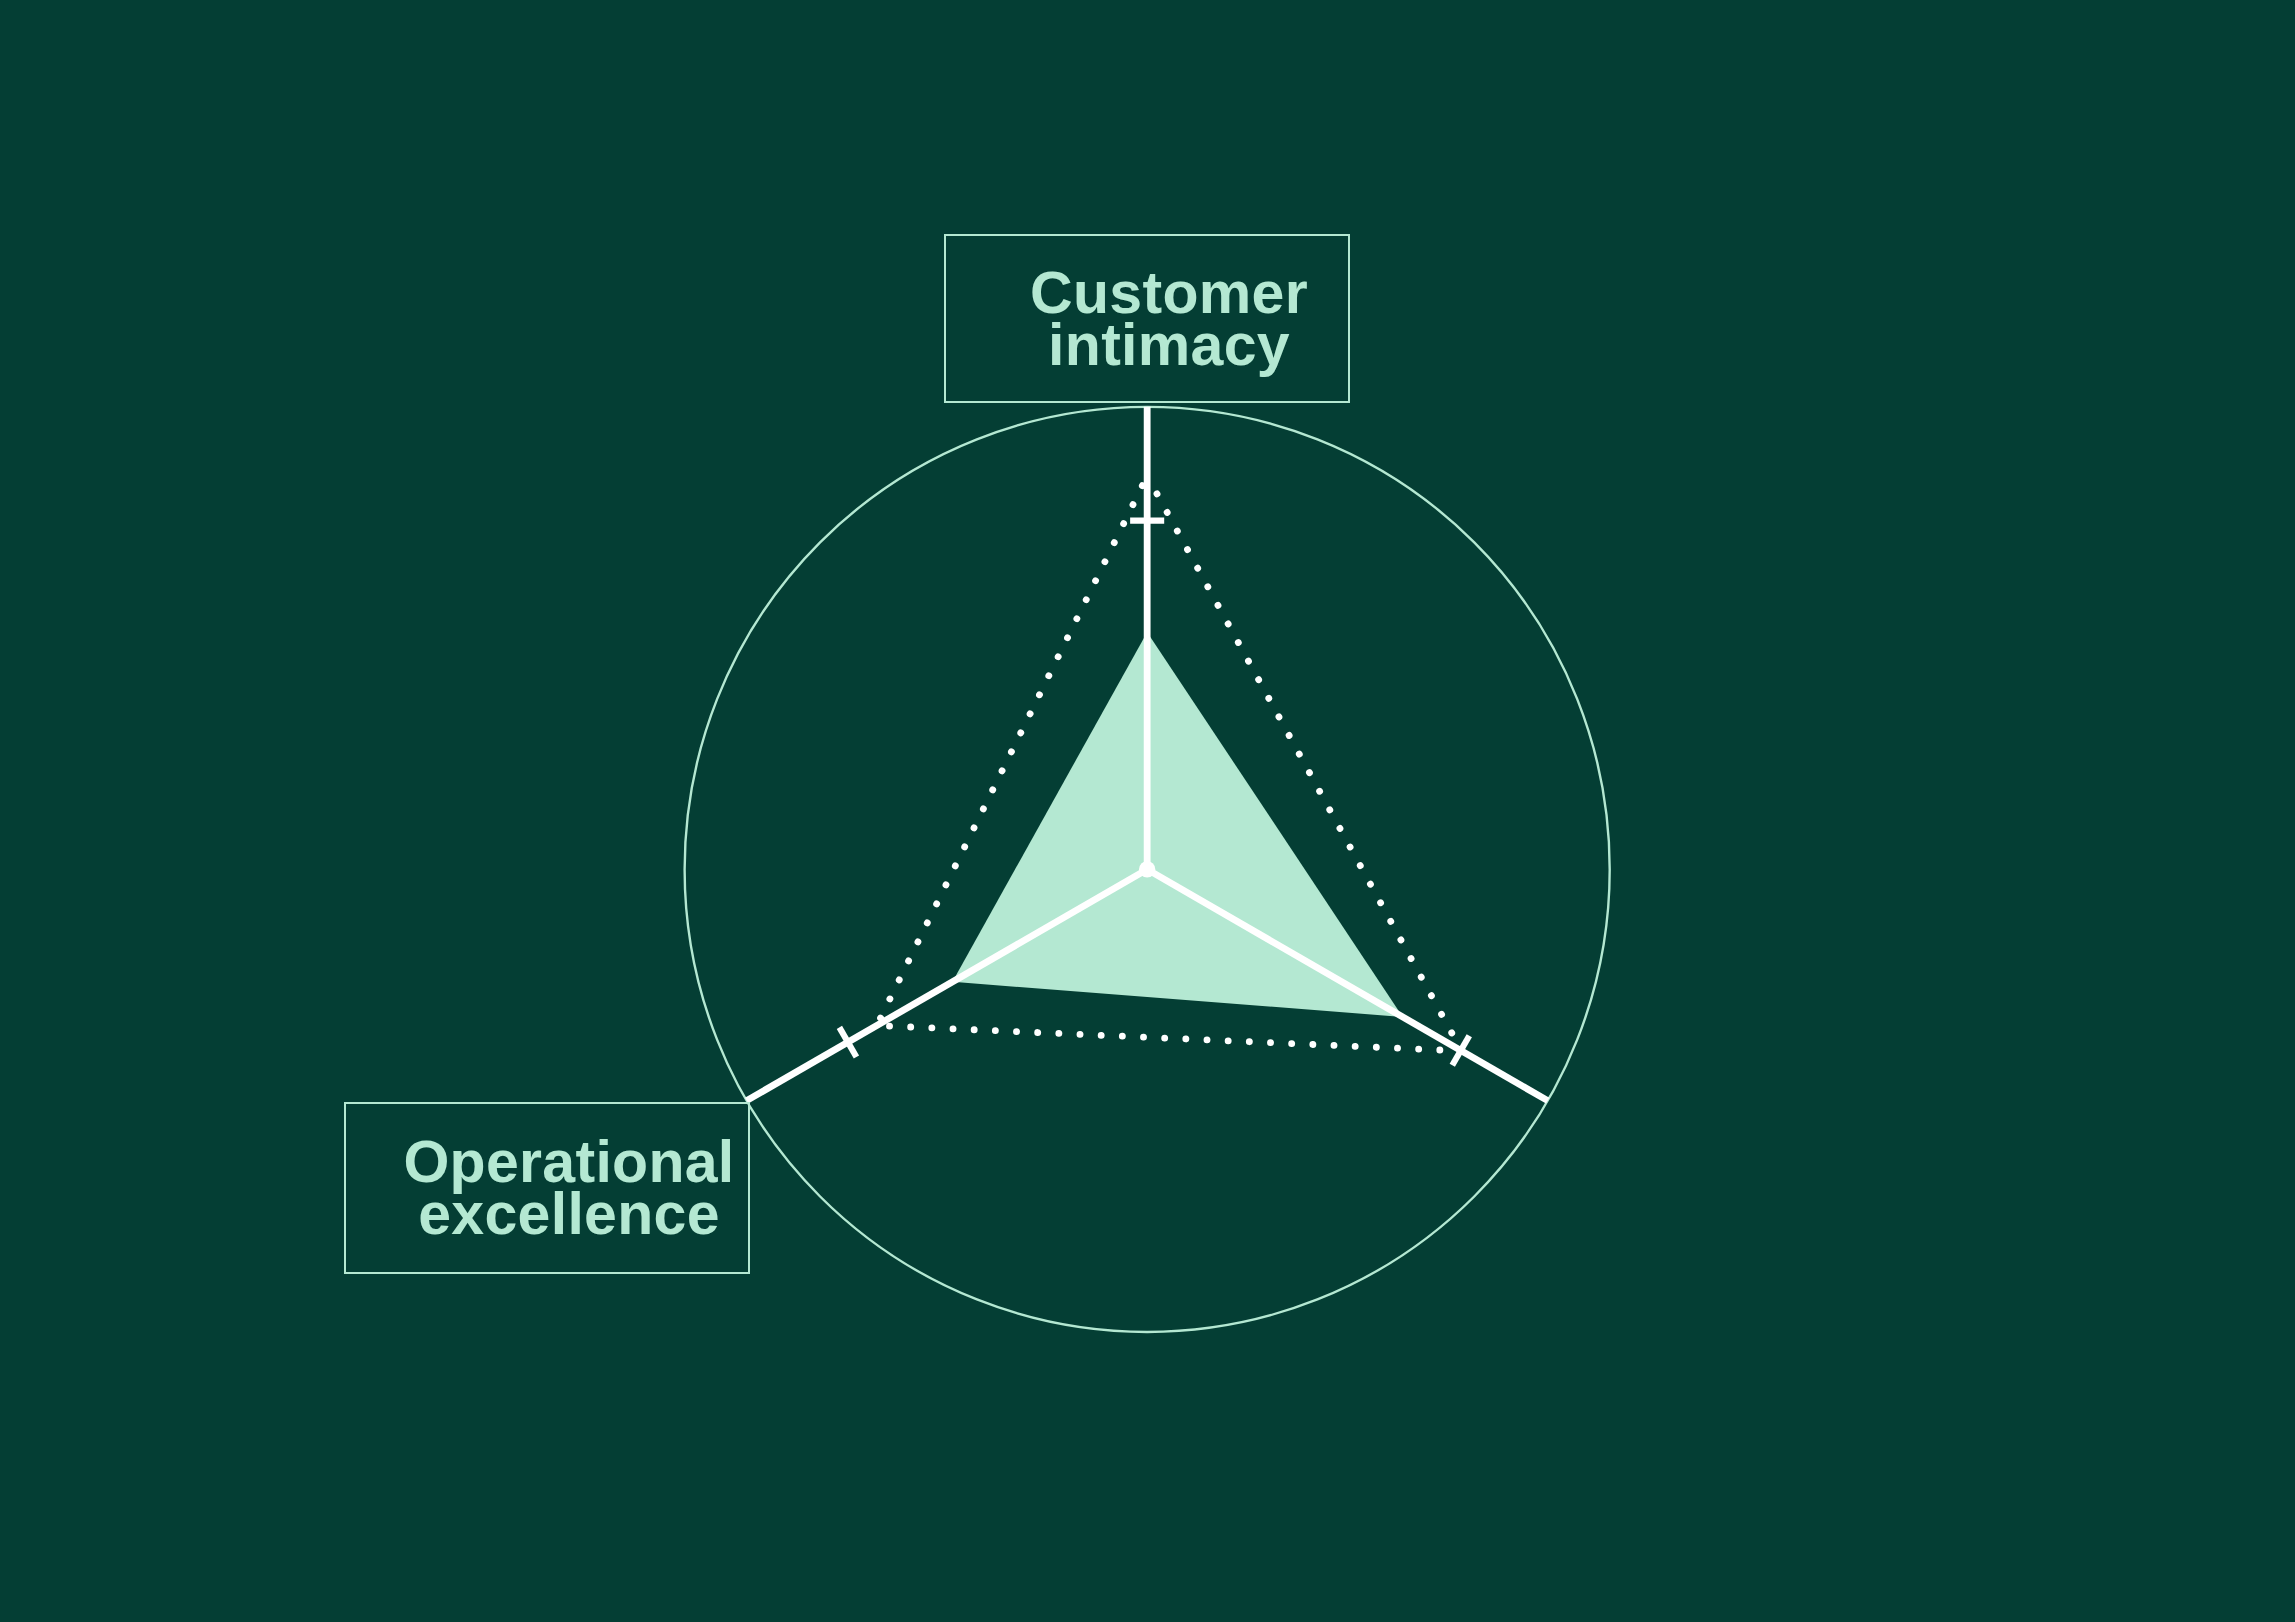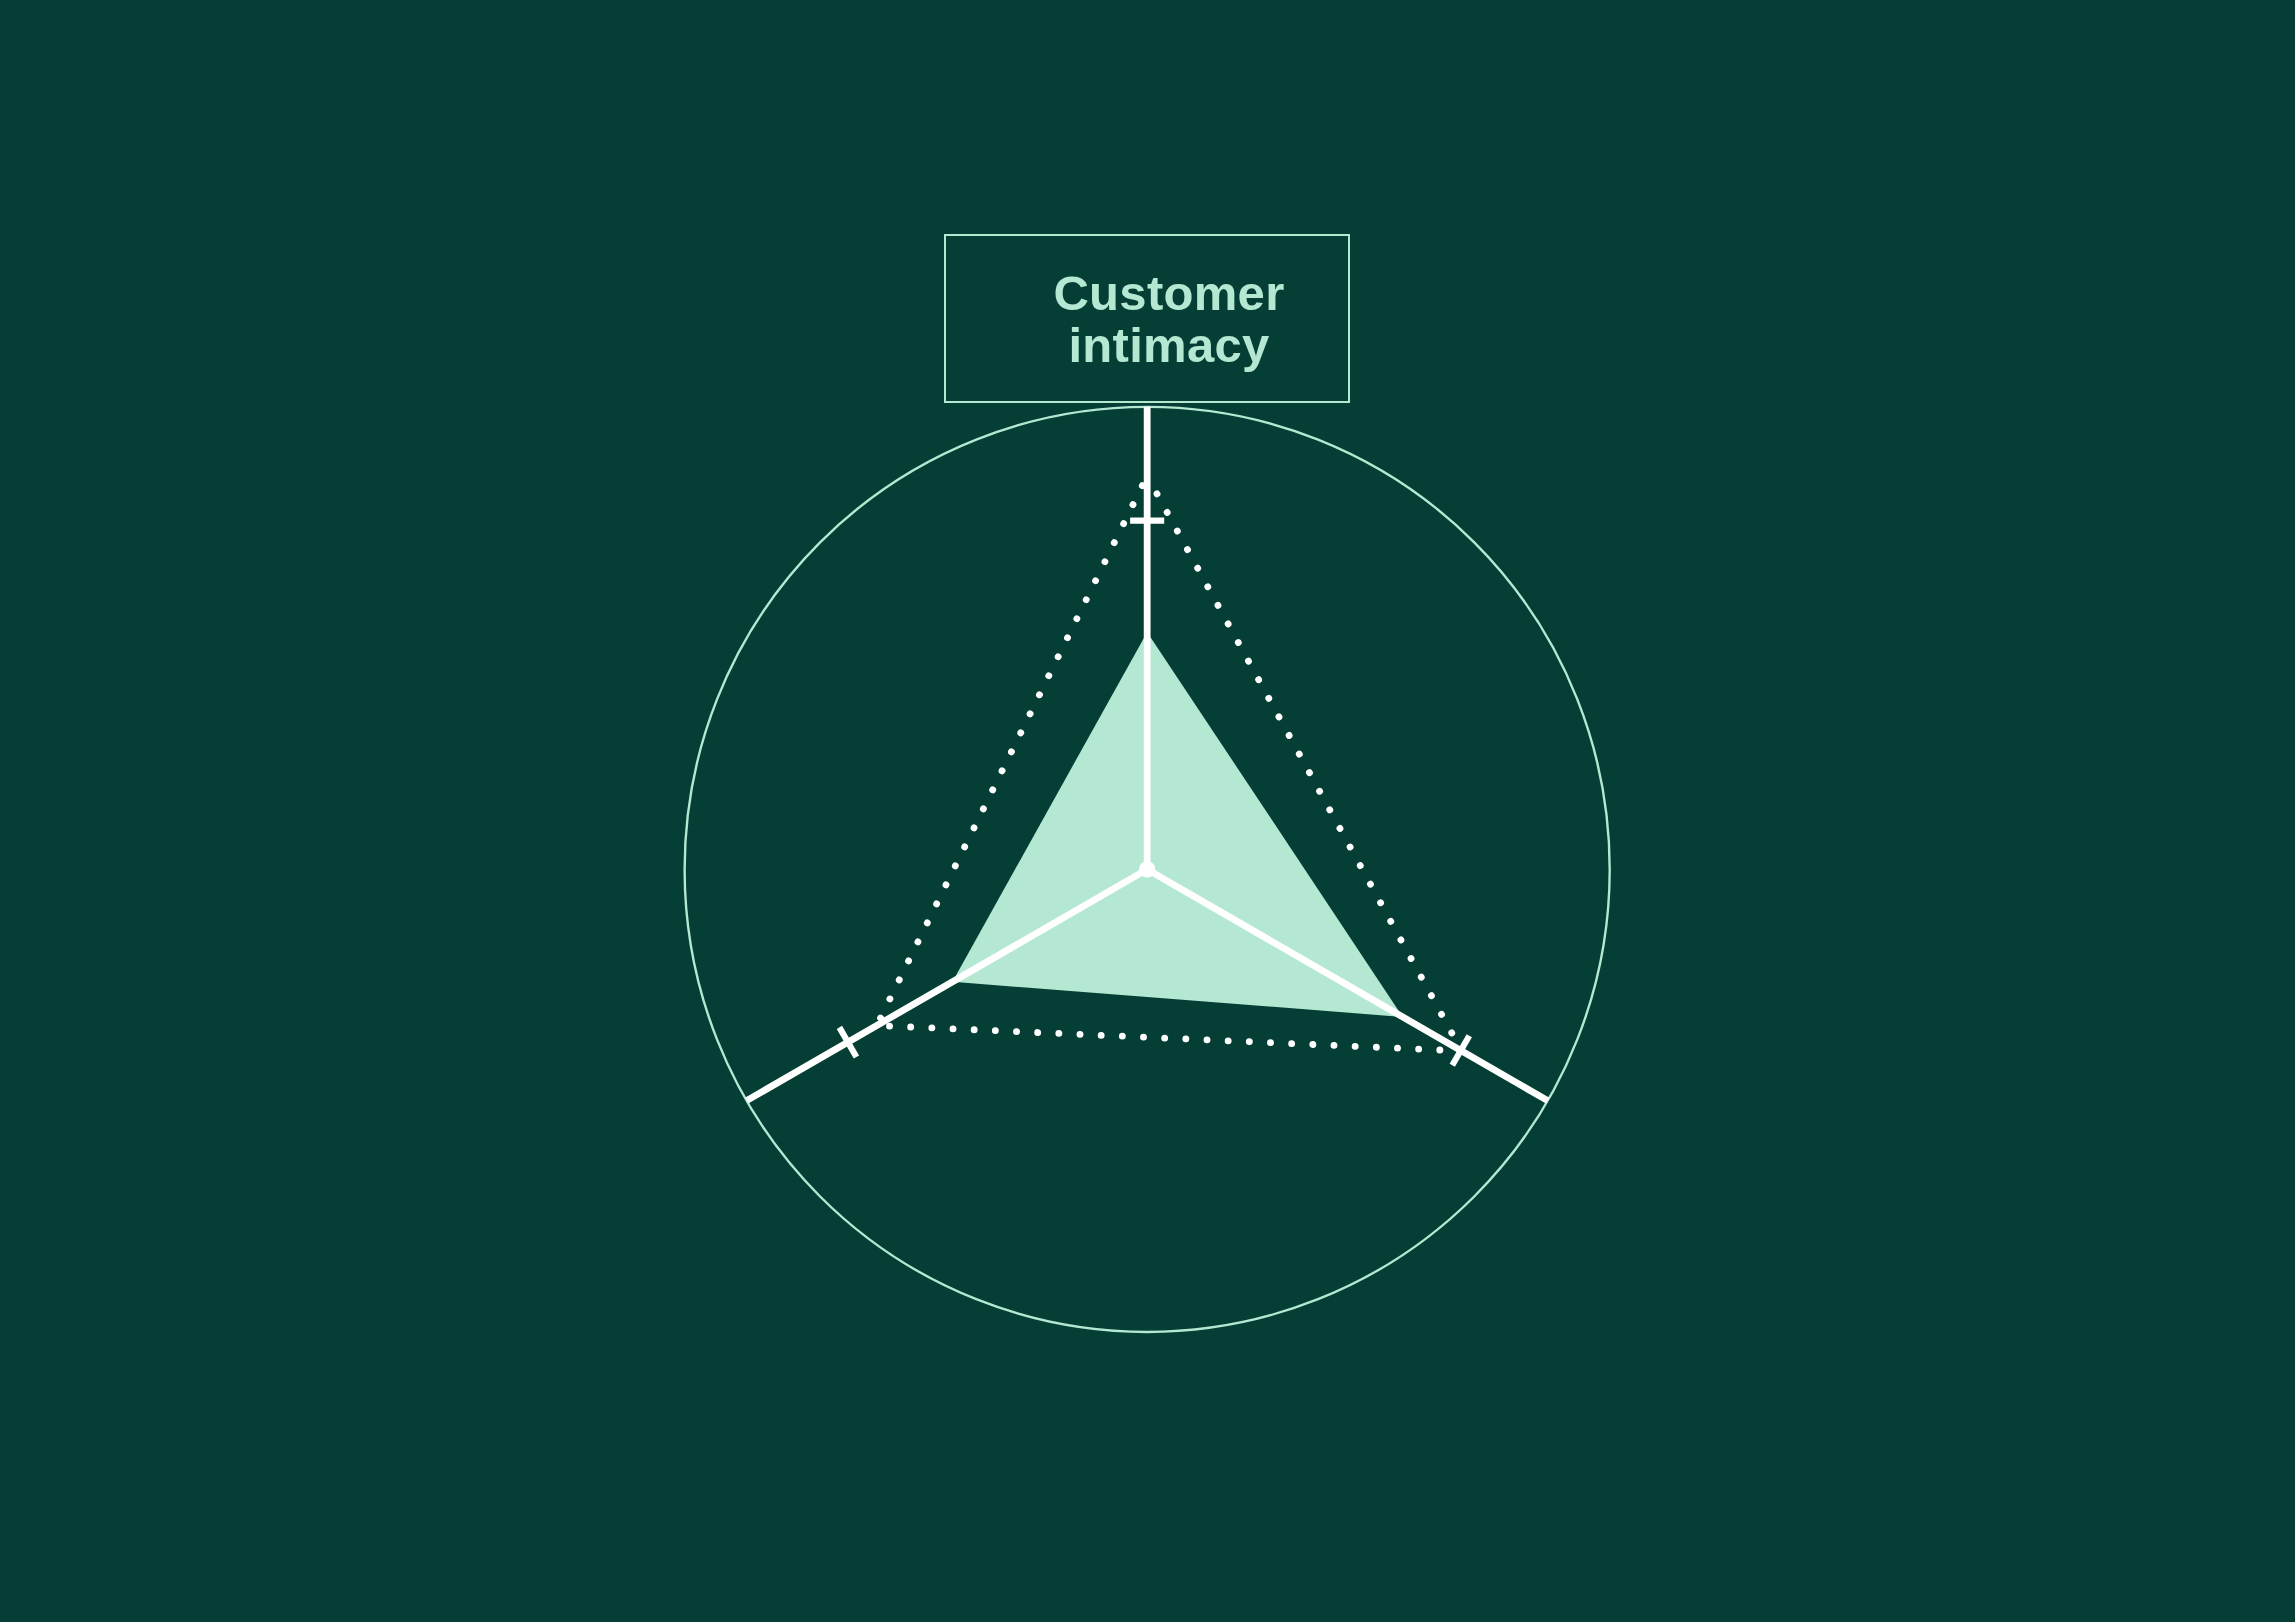--- a/index.html
+++ b/index.html
@@ -30,21 +30,21 @@
   .label-box {
     position: absolute;
     box-sizing: border-box;
     border: 2px solid var(--mint, #B4E8D2);
     color: var(--mint, #B4E8D2);
     display: flex;
     flex-direction: column;
     align-items: center;
     justify-content: center;
     text-align: center;
-    font-size: 49px;
+    font-size: 59px;
     line-height: 52px;
     font-weight: 700;
     letter-spacing: 0.3px;
     background: transparent;
     padding-left: 44px;
   }
   #box-top    { left: 944px; top: 234px;  width: 406px; height: 169px; }
   #box-left   { left: 344px;  top: 1102px; width: 406px; height: 172px; }
   #box-right  { left: 1549px; top: 1102px; width: 406px; height: 172px; }
 </style>
@@ -64,16 +64,20 @@
       <line x1="1684" y1="1276" x2="2272" y2="1615.5" stroke="#FFFFFF" stroke-width="10"></line>
       <line x1="2156.9" y1="1520.1" x2="2131.9" y2="1563.5" stroke="#FFFFFF" stroke-width="9"></line>
       <circle cx="1684" cy="1276" r="12" fill="#FFFFFF"></circle>
     </svg>
 
   <div class="label-box" id="box-top">
     <span>Customer</span>
     <span>intimacy</span>
   </div>
 
+  <div class="label-box" id="box-left">
+    <span>Operational</span>
+    <span>excellence</span>
+  </div>
 
 
 </div>
 
 
 </body></html>

